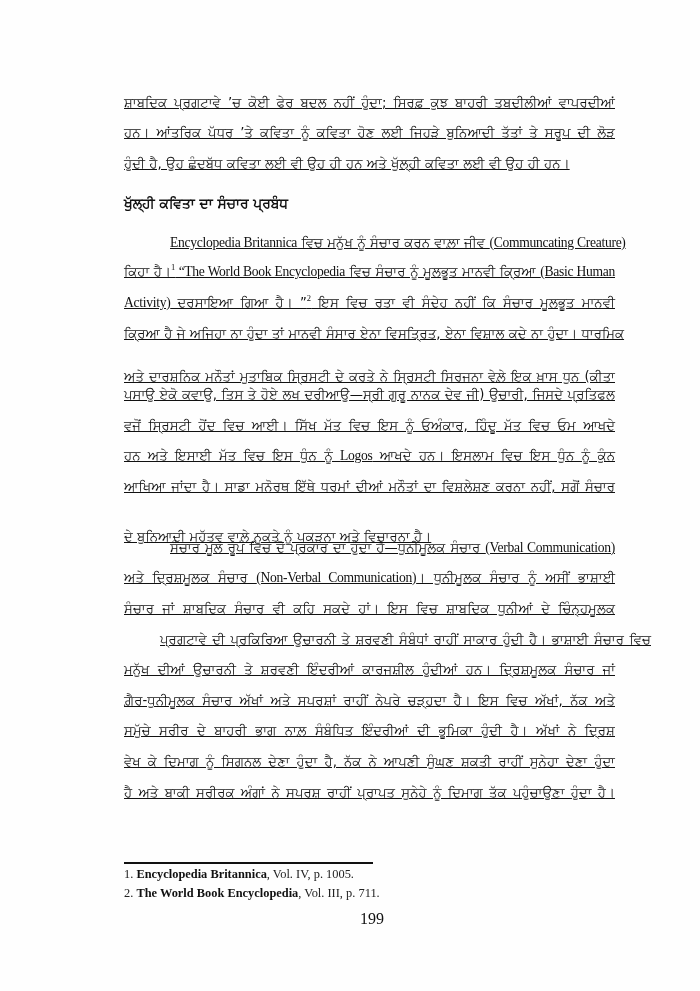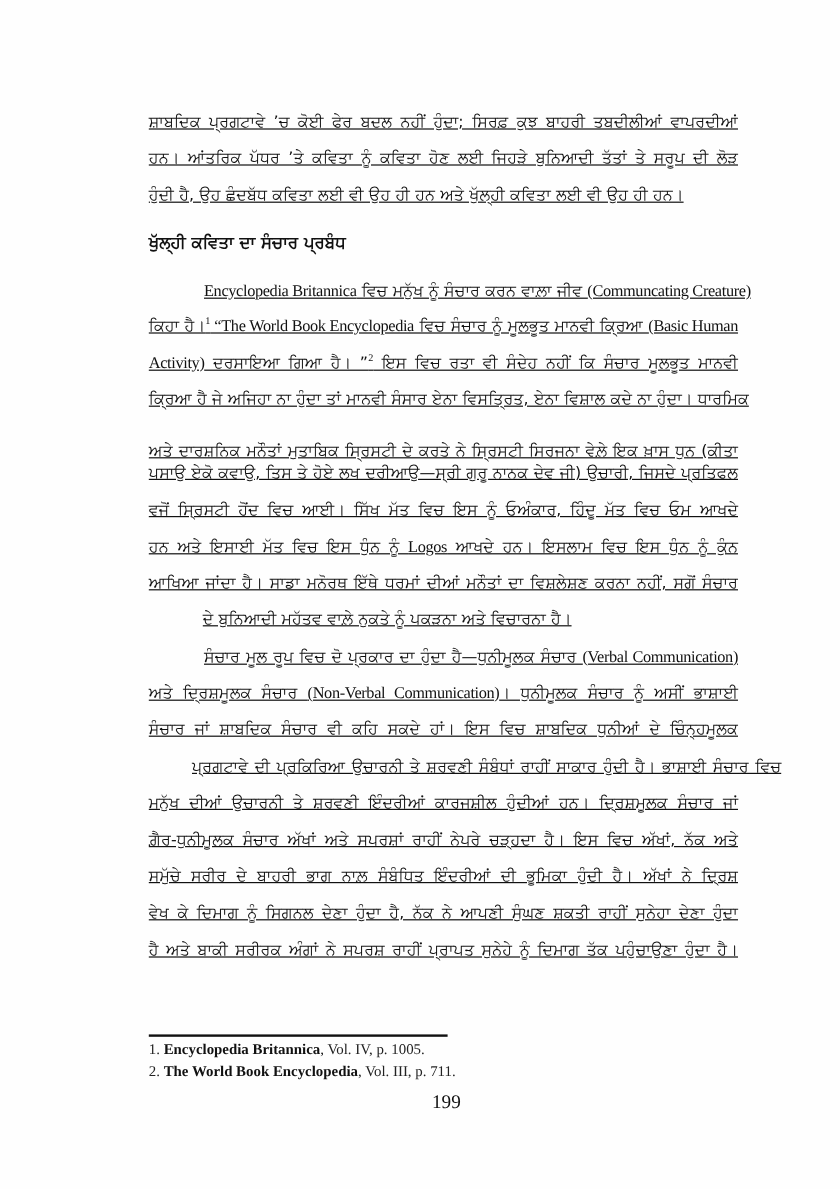--- a/index.html
+++ b/index.html
@@ -53,21 +53,21 @@
       <span class="en">Activity)</span><span> ਦਰਸਾਇਆ ਗਿਆ ਹੈ। ”</span><sup class="fn">2</sup><span> ਇਸ ਵਿਚ ਰਤਾ ਵੀ ਸੰਦੇਹ ਨਹੀਂ ਕਿ ਸੰਚਾਰ ਮੂਲਭੂਤ ਮਾਨਵੀ</span>
     </div>
     <div class="line" style="top:322px;">ਕ੍ਰਿਆ ਹੈ ਜੇ ਅਜਿਹਾ ਨਾ ਹੁੰਦਾ ਤਾਂ ਮਾਨਵੀ ਸੰਸਾਰ ਏਨਾ ਵਿਸਤ੍ਰਿਤ, ਏਨਾ ਵਿਸ਼ਾਲ ਕਦੇ ਨਾ ਹੁੰਦਾ। ਧਾਰਮਿਕ</div>
     <div class="line" style="top:352px;margin-top:13px;">ਅਤੇ ਦਾਰਸ਼ਨਿਕ ਮਨੌਤਾਂ ਮੁਤਾਬਿਕ ਸ੍ਰਿਸਟੀ ਦੇ ਕਰਤੇ ਨੇ ਸ੍ਰਿਸਟੀ ਸਿਰਜਨਾ ਵੇਲ਼ੇ ਇਕ ਖ਼ਾਸ ਧੁਨ (ਕੀਤਾ</div>
     <div class="line" style="top:383px;">ਪਸਾਉ ਏਕੋ ਕਵਾਉ, ਤਿਸ ਤੇ ਹੋਏ ਲਖ ਦਰੀਆਉ—ਸ੍ਰੀ ਗੁਰੂ ਨਾਨਕ ਦੇਵ ਜੀ) ਉਚਾਰੀ, ਜਿਸਦੇ ਪ੍ਰਤਿਫਲ</div>
     <div class="line" style="top:414px;">ਵਜੋਂ ਸ੍ਰਿਸਟੀ ਹੋਂਦ ਵਿਚ ਆਈ। ਸਿੱਖ ਮੱਤ ਵਿਚ ਇਸ ਨੂੰ ਓਅੰਕਾਰ, ਹਿੰਦੂ ਮੱਤ ਵਿਚ ਓਮ ਆਖਦੇ</div>
     <div class="line" style="top:444px;">
       <span>ਹਨ ਅਤੇ ਇਸਾਈ ਮੱਤ ਵਿਚ ਇਸ ਧੁੰਨ ਨੂੰ </span><span class="en">Logos</span><span> ਆਖਦੇ ਹਨ। ਇਸਲਾਮ ਵਿਚ ਇਸ ਧੁੰਨ ਨੂੰ ਕੁੰਨ</span>
     </div>
     <div class="line" style="top:475px;">ਆਖਿਆ ਜਾਂਦਾ ਹੈ। ਸਾਡਾ ਮਨੋਰਥ ਇੱਥੇ ਧਰਮਾਂ ਦੀਆਂ ਮਨੌਤਾਂ ਦਾ ਵਿਸ਼ਲੇਸ਼ਣ ਕਰਨਾ ਨਹੀਂ, ਸਗੋਂ ਸੰਚਾਰ</div>
-    <div class="line last" style="top:505px;margin-left:45px;">ਦੇ ਬੁਨਿਆਦੀ ਮਹੱਤਵ ਵਾਲ਼ੇ ਨੁਕਤੇ ਨੂੰ ਪਕੜਨਾ ਅਤੇ ਵਿਚਾਰਨਾ ਹੈ।</div>
+    <div class="line last" style="top:525px;">ਦੇ ਬੁਨਿਆਦੀ ਮਹੱਤਵ ਵਾਲ਼ੇ ਨੁਕਤੇ ਨੂੰ ਪਕੜਨਾ ਅਤੇ ਵਿਚਾਰਨਾ ਹੈ।</div>
 
     <div class="line indent" style="top:536px;">
       <span>ਸੰਚਾਰ ਮੂਲ ਰੂਪ ਵਿਚ ਦੋ ਪ੍ਰਕਾਰ ਦਾ ਹੁੰਦਾ ਹੈ—ਧੁਨੀਮੂਲਕ ਸੰਚਾਰ </span><span class="en">(Verbal Communication)</span>
     </div>
     <div class="line" style="top:566px;">
       <span>ਅਤੇ ਦ੍ਰਿਸ਼ਮੂਲਕ ਸੰਚਾਰ </span><span class="en">(Non-Verbal Communication)</span><span>। ਧੁਨੀਮੂਲਕ ਸੰਚਾਰ ਨੂੰ ਅਸੀਂ ਭਾਸ਼ਾਈ</span>
     </div>
     <div class="line" style="top:597px;">ਸੰਚਾਰ ਜਾਂ ਸ਼ਾਬਦਿਕ ਸੰਚਾਰ ਵੀ ਕਹਿ ਸਕਦੇ ਹਾਂ। ਇਸ ਵਿਚ ਸ਼ਾਬਦਿਕ ਧੁਨੀਆਂ ਦੇ ਚਿੰਨ੍ਹਮੂਲਕ</div>
     <div class="line" style="top:628px;margin-left:36px;">ਪ੍ਰਗਟਾਵੇ ਦੀ ਪ੍ਰਕਿਰਿਆ ਉਚਾਰਨੀ ਤੇ ਸ਼ਰਵਣੀ ਸੰਬੰਧਾਂ ਰਾਹੀਂ ਸਾਕਾਰ ਹੁੰਦੀ ਹੈ। ਭਾਸ਼ਾਈ ਸੰਚਾਰ ਵਿਚ</div>
     <div class="line" style="top:658px;">ਮਨੁੱਖ ਦੀਆਂ ਉਚਾਰਨੀ ਤੇ ਸ਼ਰਵਣੀ ਇੰਦਰੀਆਂ ਕਾਰਜਸ਼ੀਲ ਹੁੰਦੀਆਂ ਹਨ। ਦ੍ਰਿਸ਼ਮੂਲਕ ਸੰਚਾਰ ਜਾਂ</div>

